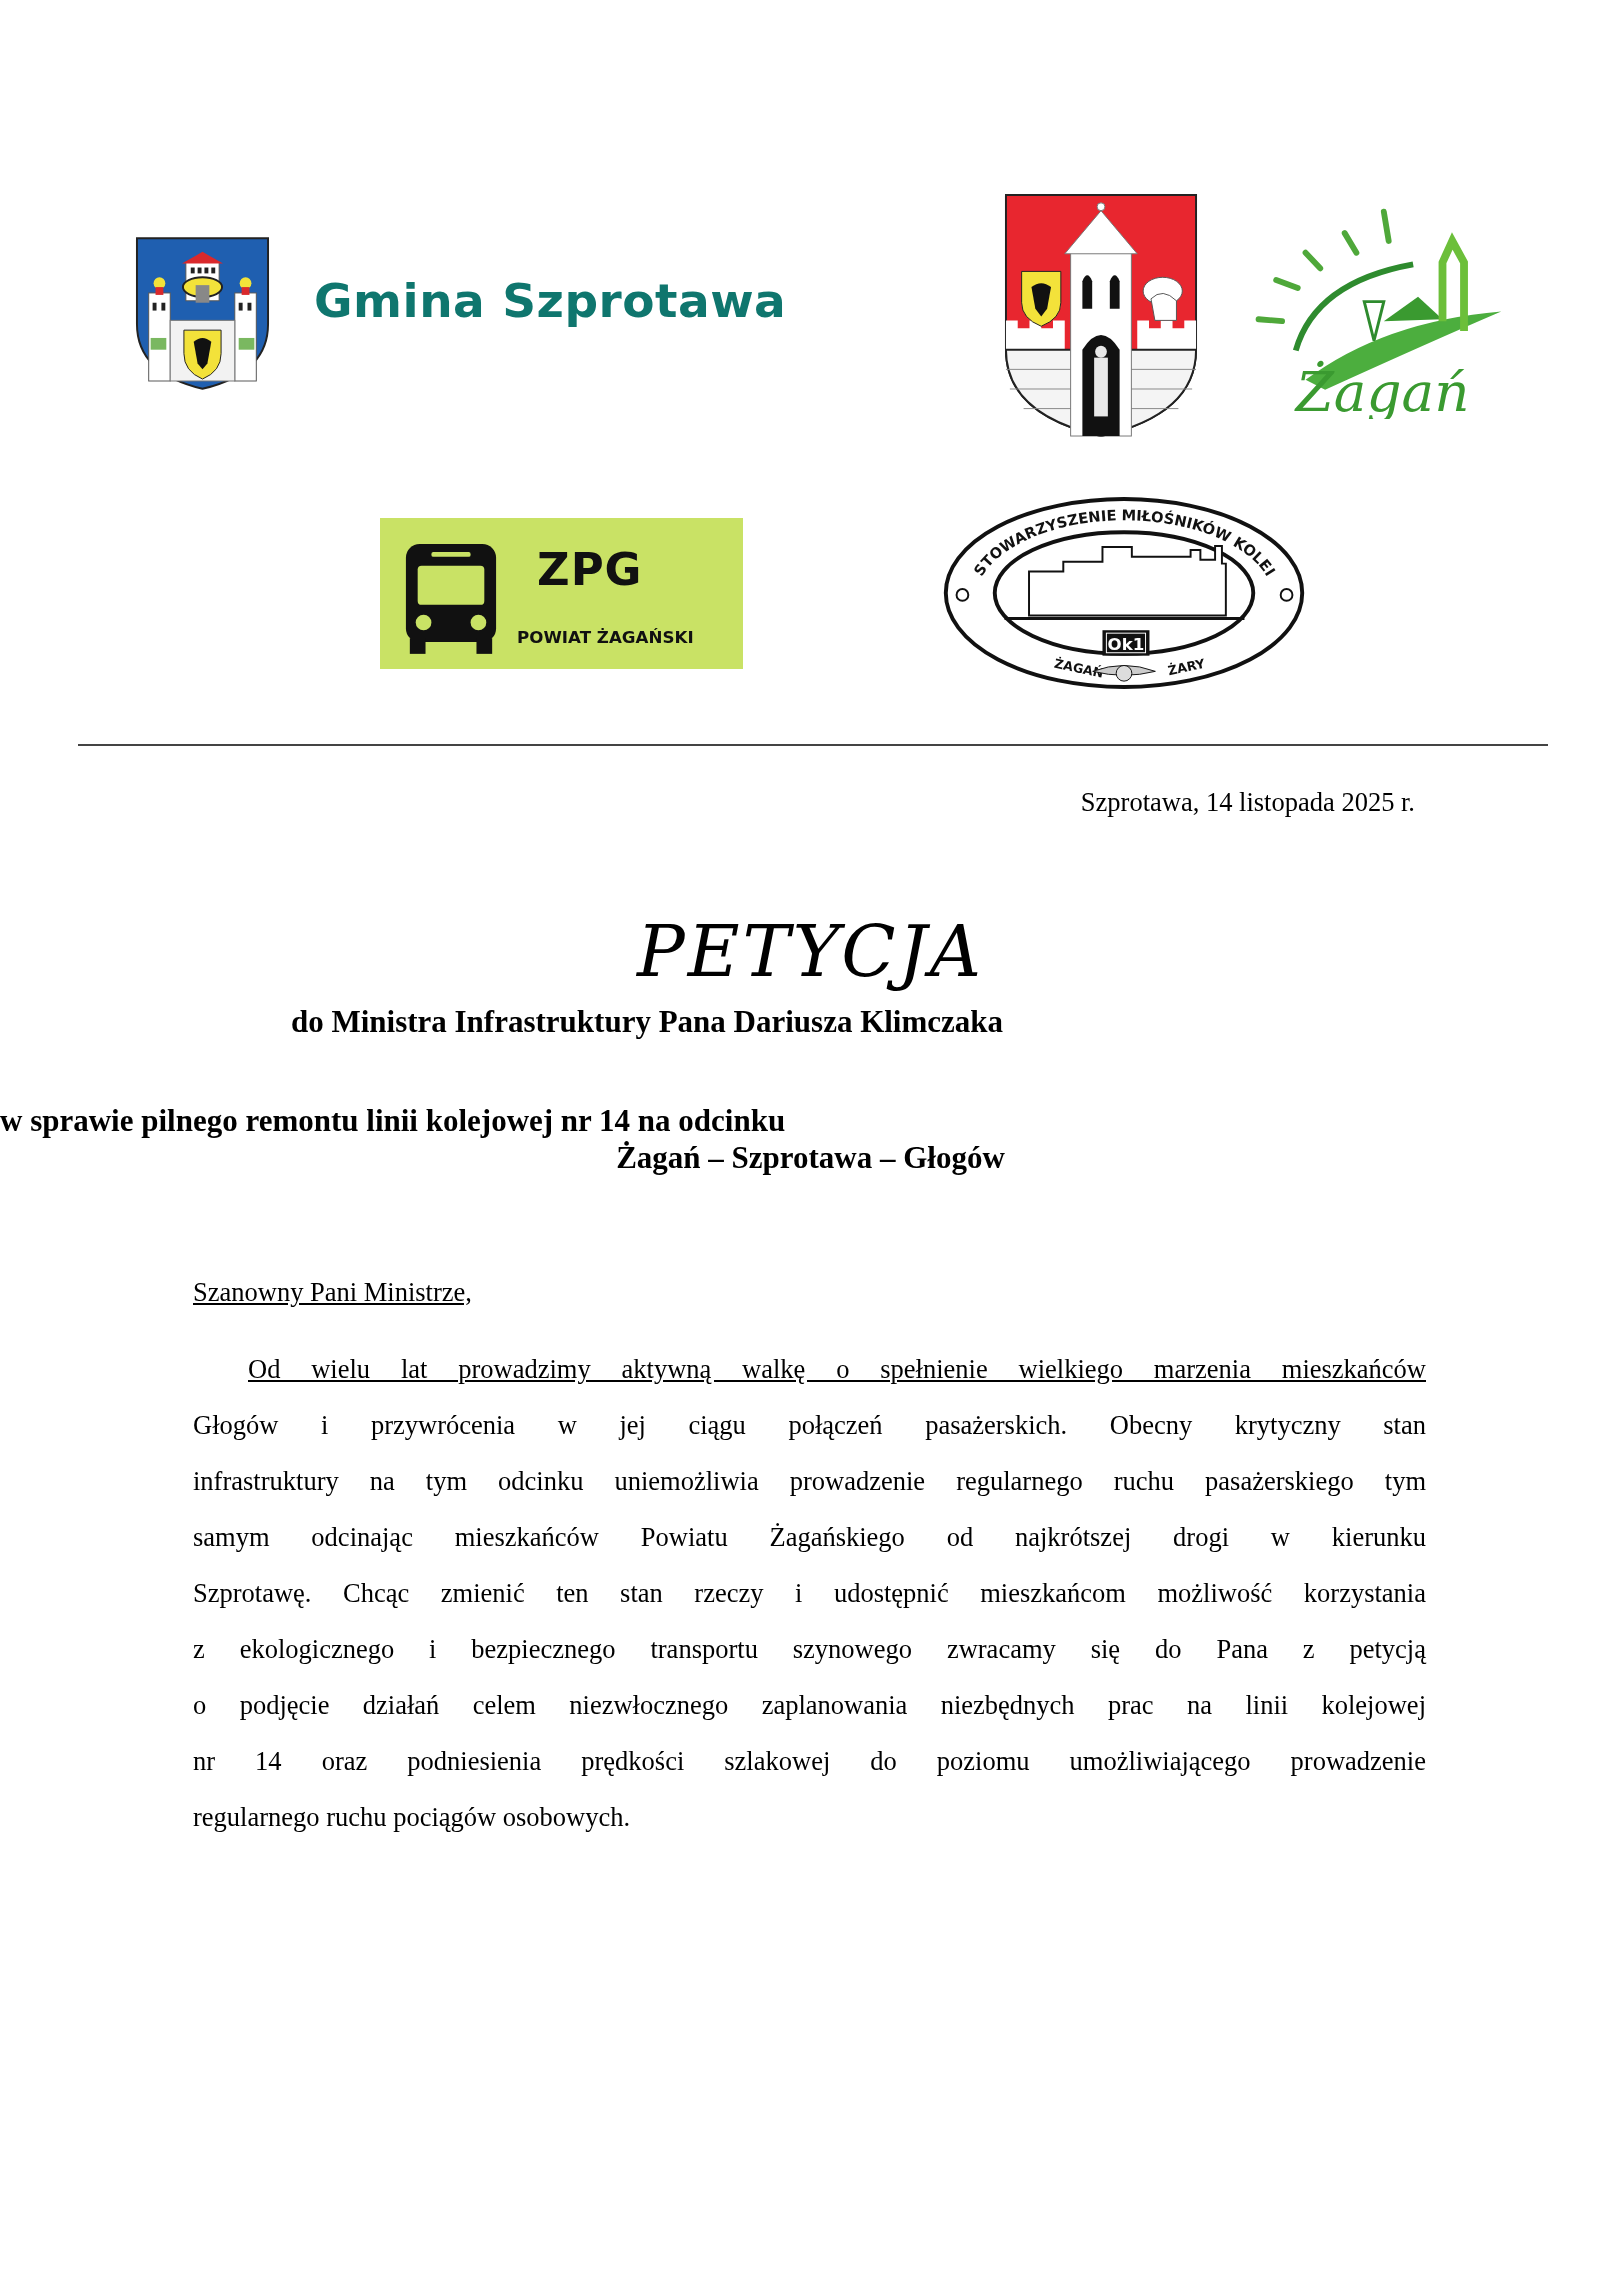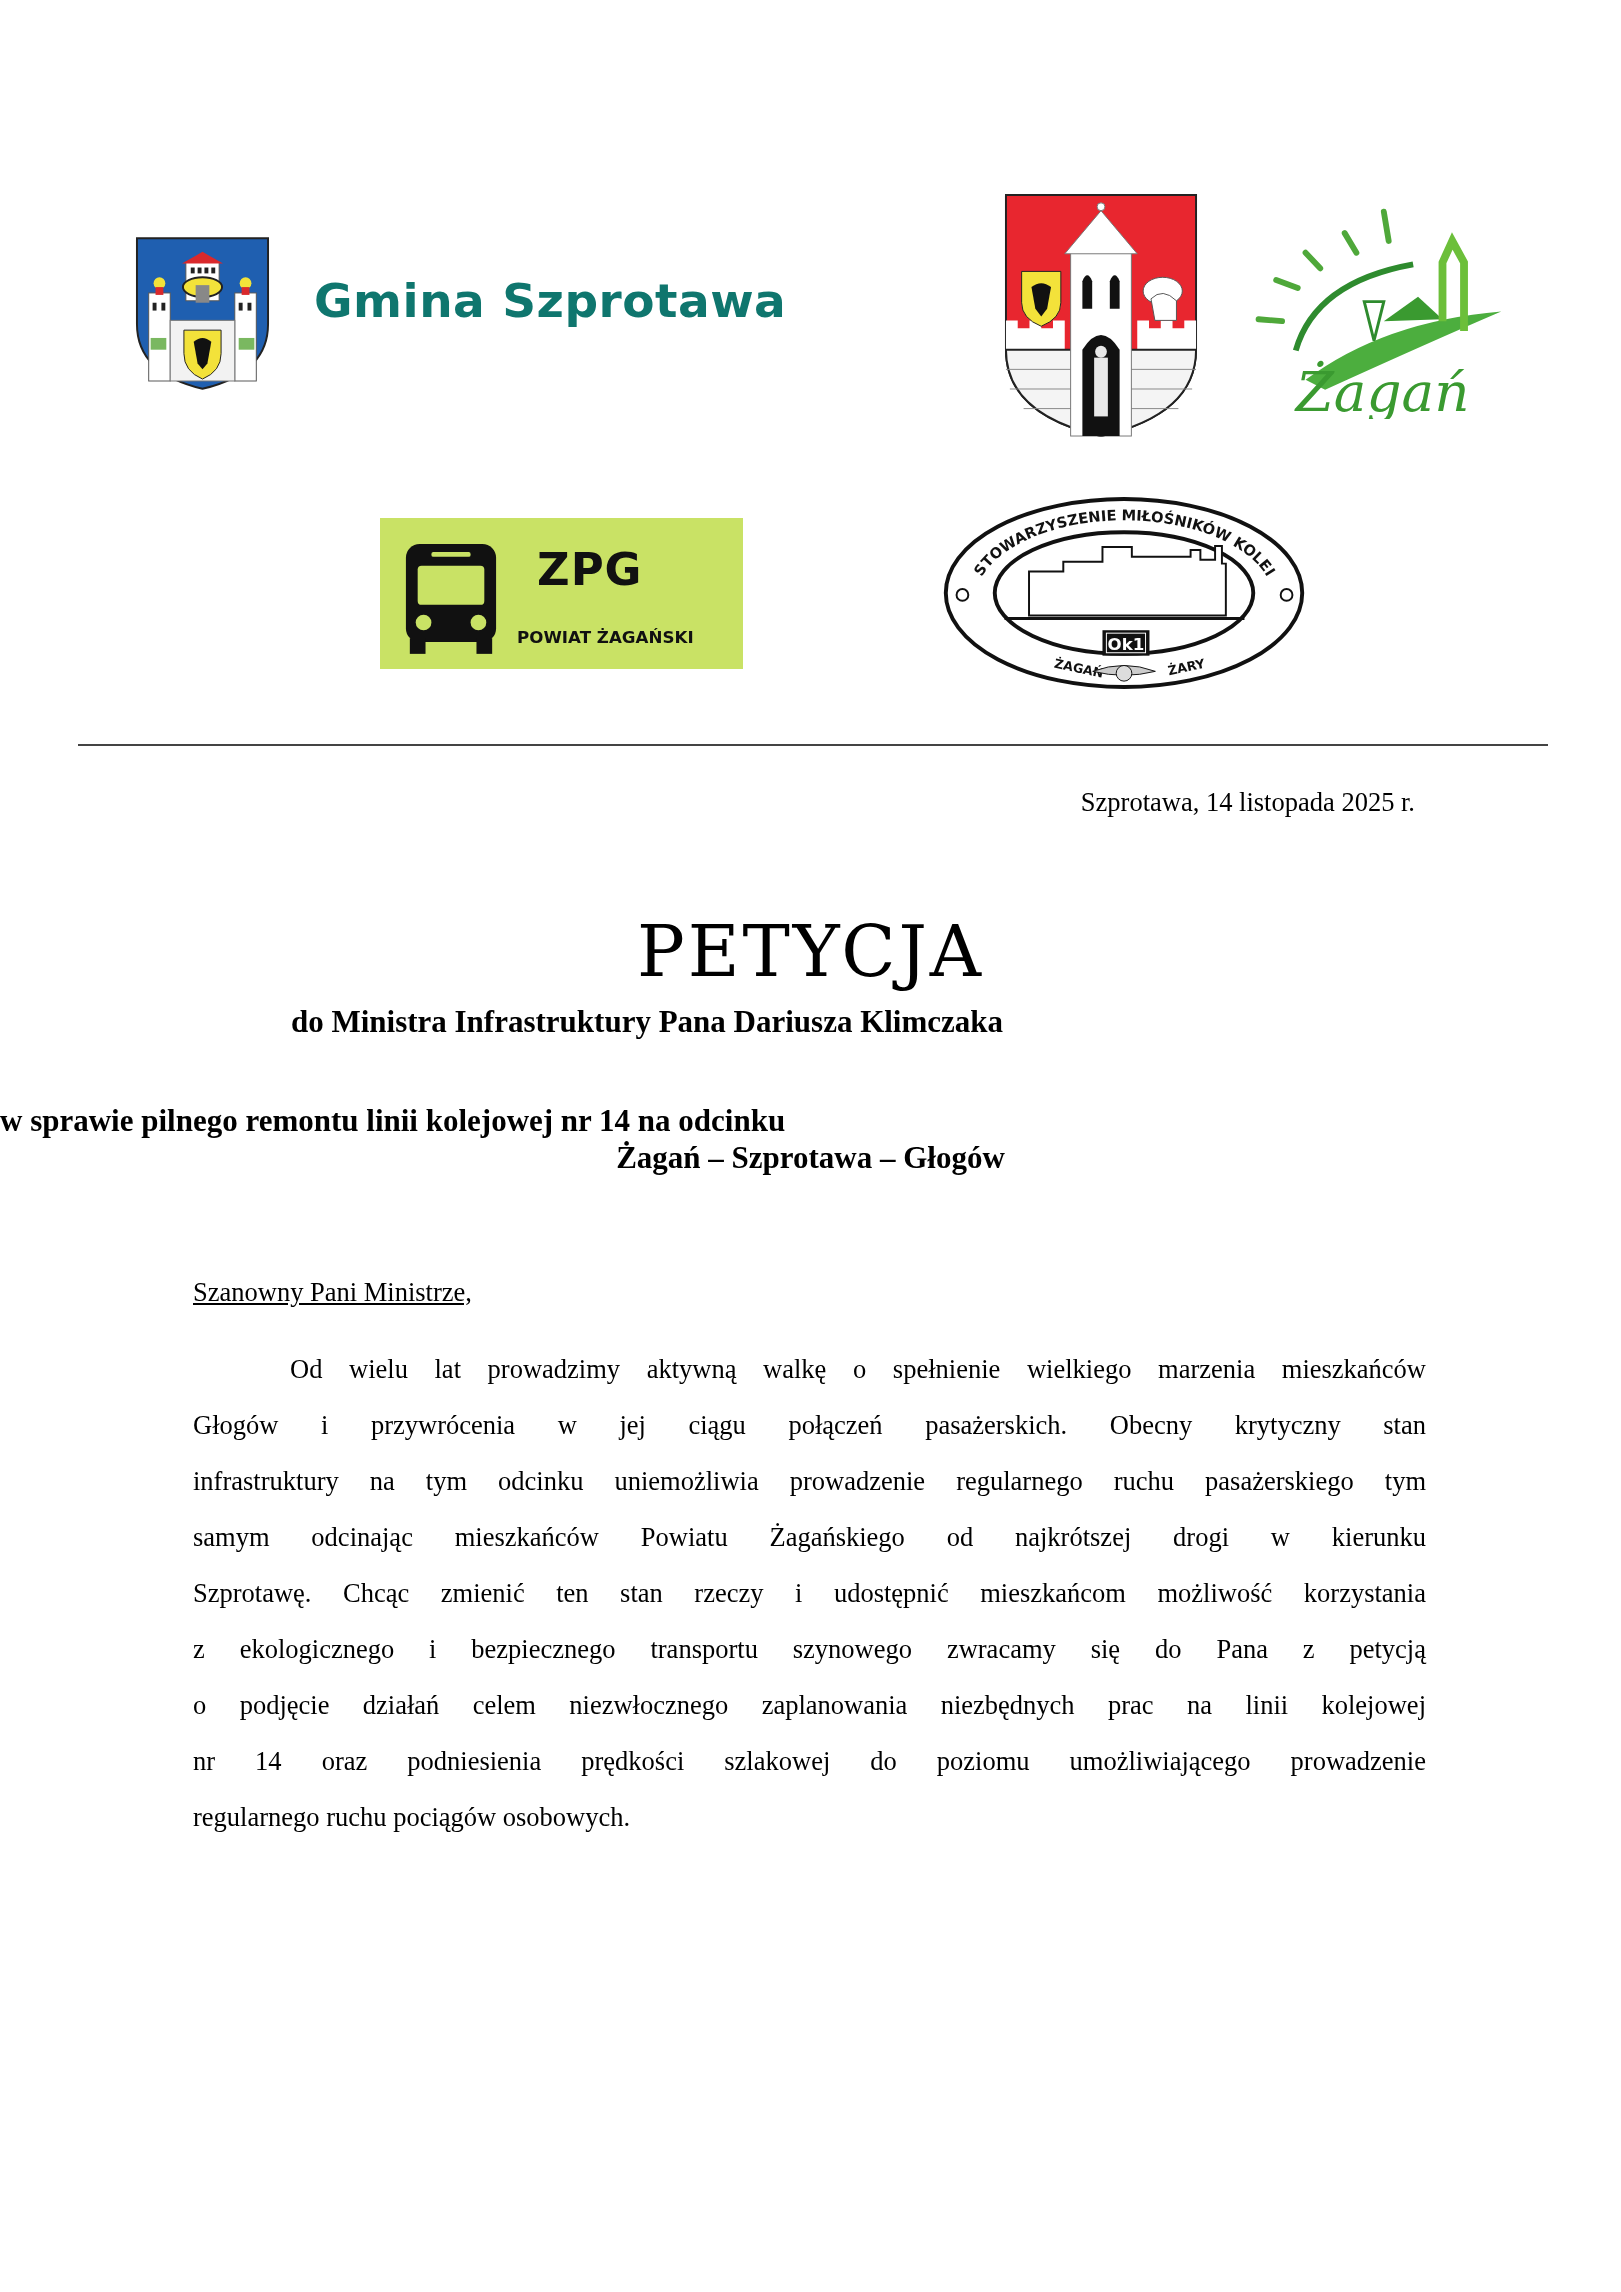--- a/index.html
+++ b/index.html
@@ -29,21 +29,21 @@
   #logo-smk { left: 936px; top: 493px; width: 377px; height: 201px; }
 
   
   #header-rule { left: 78px; top: 744px; width: 1470px; height: 2px; background: #444; }
 
   
   #date-line { right: 206px; top: 789px; font-size: 26.5px; line-height: 1; white-space: nowrap; }
 
   
   #doc-title { left: 0; width: 1621px; top: 916px; text-align: center; font-family: "DejaVu Serif", "Liberation Serif", serif;
-     font-size: 71px; line-height: 1; letter-spacing: 2.9px; }
+     font-style: italic; font-size: 71px; line-height: 1; letter-spacing: 2.9px; }
   #doc-addressee { left: 0; width: 1294px; top: 1006px; text-align: center; font-weight: bold; font-size: 31px; line-height: 1; }
   #doc-subject-1 { left: 0; width: 1621px; top: 1105px; font-weight: bold; font-size: 31px; line-height: 1; }
   #doc-subject-2 { left: 0; width: 1621px; top: 1142px; text-align: center; font-weight: bold; font-size: 31px; line-height: 1; }
 
   
   #greeting { left: 193px; top: 1279px; font-size: 26.5px; line-height: 1; text-decoration: underline; }
 
   
   #body-text { left: 193px; top: 1353px; width: 1233px; }
   .body-line { height: 56px; font-size: 26.5px; line-height: 33px; text-align: justify; text-align-last: justify; white-space: nowrap; overflow: visible; }
@@ -184,21 +184,21 @@
 
 <div id="doc-title" class="abs">PETYCJA</div>
 <div id="doc-addressee" class="abs">do Ministra Infrastruktury Pana Dariusza Klimczaka</div>
 <div id="doc-subject-1" class="abs">w sprawie pilnego remontu linii kolejowej nr 14 na odcinku</div>
 <div id="doc-subject-2" class="abs">Żagań – Szprotawa – Głogów</div>
 
 <div id="greeting" class="abs">Szanowny Pani Ministrze,</div>
 
 <div id="body-text" class="abs">
   <div class="body-line first" style="text-indent: 0px;">
-      <span class="jl" style="margin-left: 97px;">Od wielu lat prowadzimy aktywną walkę o spełnienie wielkiego marzenia mieszkańców</span>
+      <span class="jl" style="margin-left: 55px; text-decoration: underline;">Od wielu lat prowadzimy aktywną walkę o spełnienie wielkiego marzenia mieszkańców</span>
     </div>
   <div class="body-line">
       <span class="jl">Głogów i przywrócenia w jej ciągu połączeń pasażerskich. Obecny krytyczny stan</span>
     </div>
   <div class="body-line">
       <span class="jl">infrastruktury na tym odcinku uniemożliwia prowadzenie regularnego ruchu pasażerskiego tym</span>
     </div>
   <div class="body-line">
       <span class="jl">samym odcinając mieszkańców Powiatu Żagańskiego od najkrótszej drogi w kierunku</span>
     </div>

